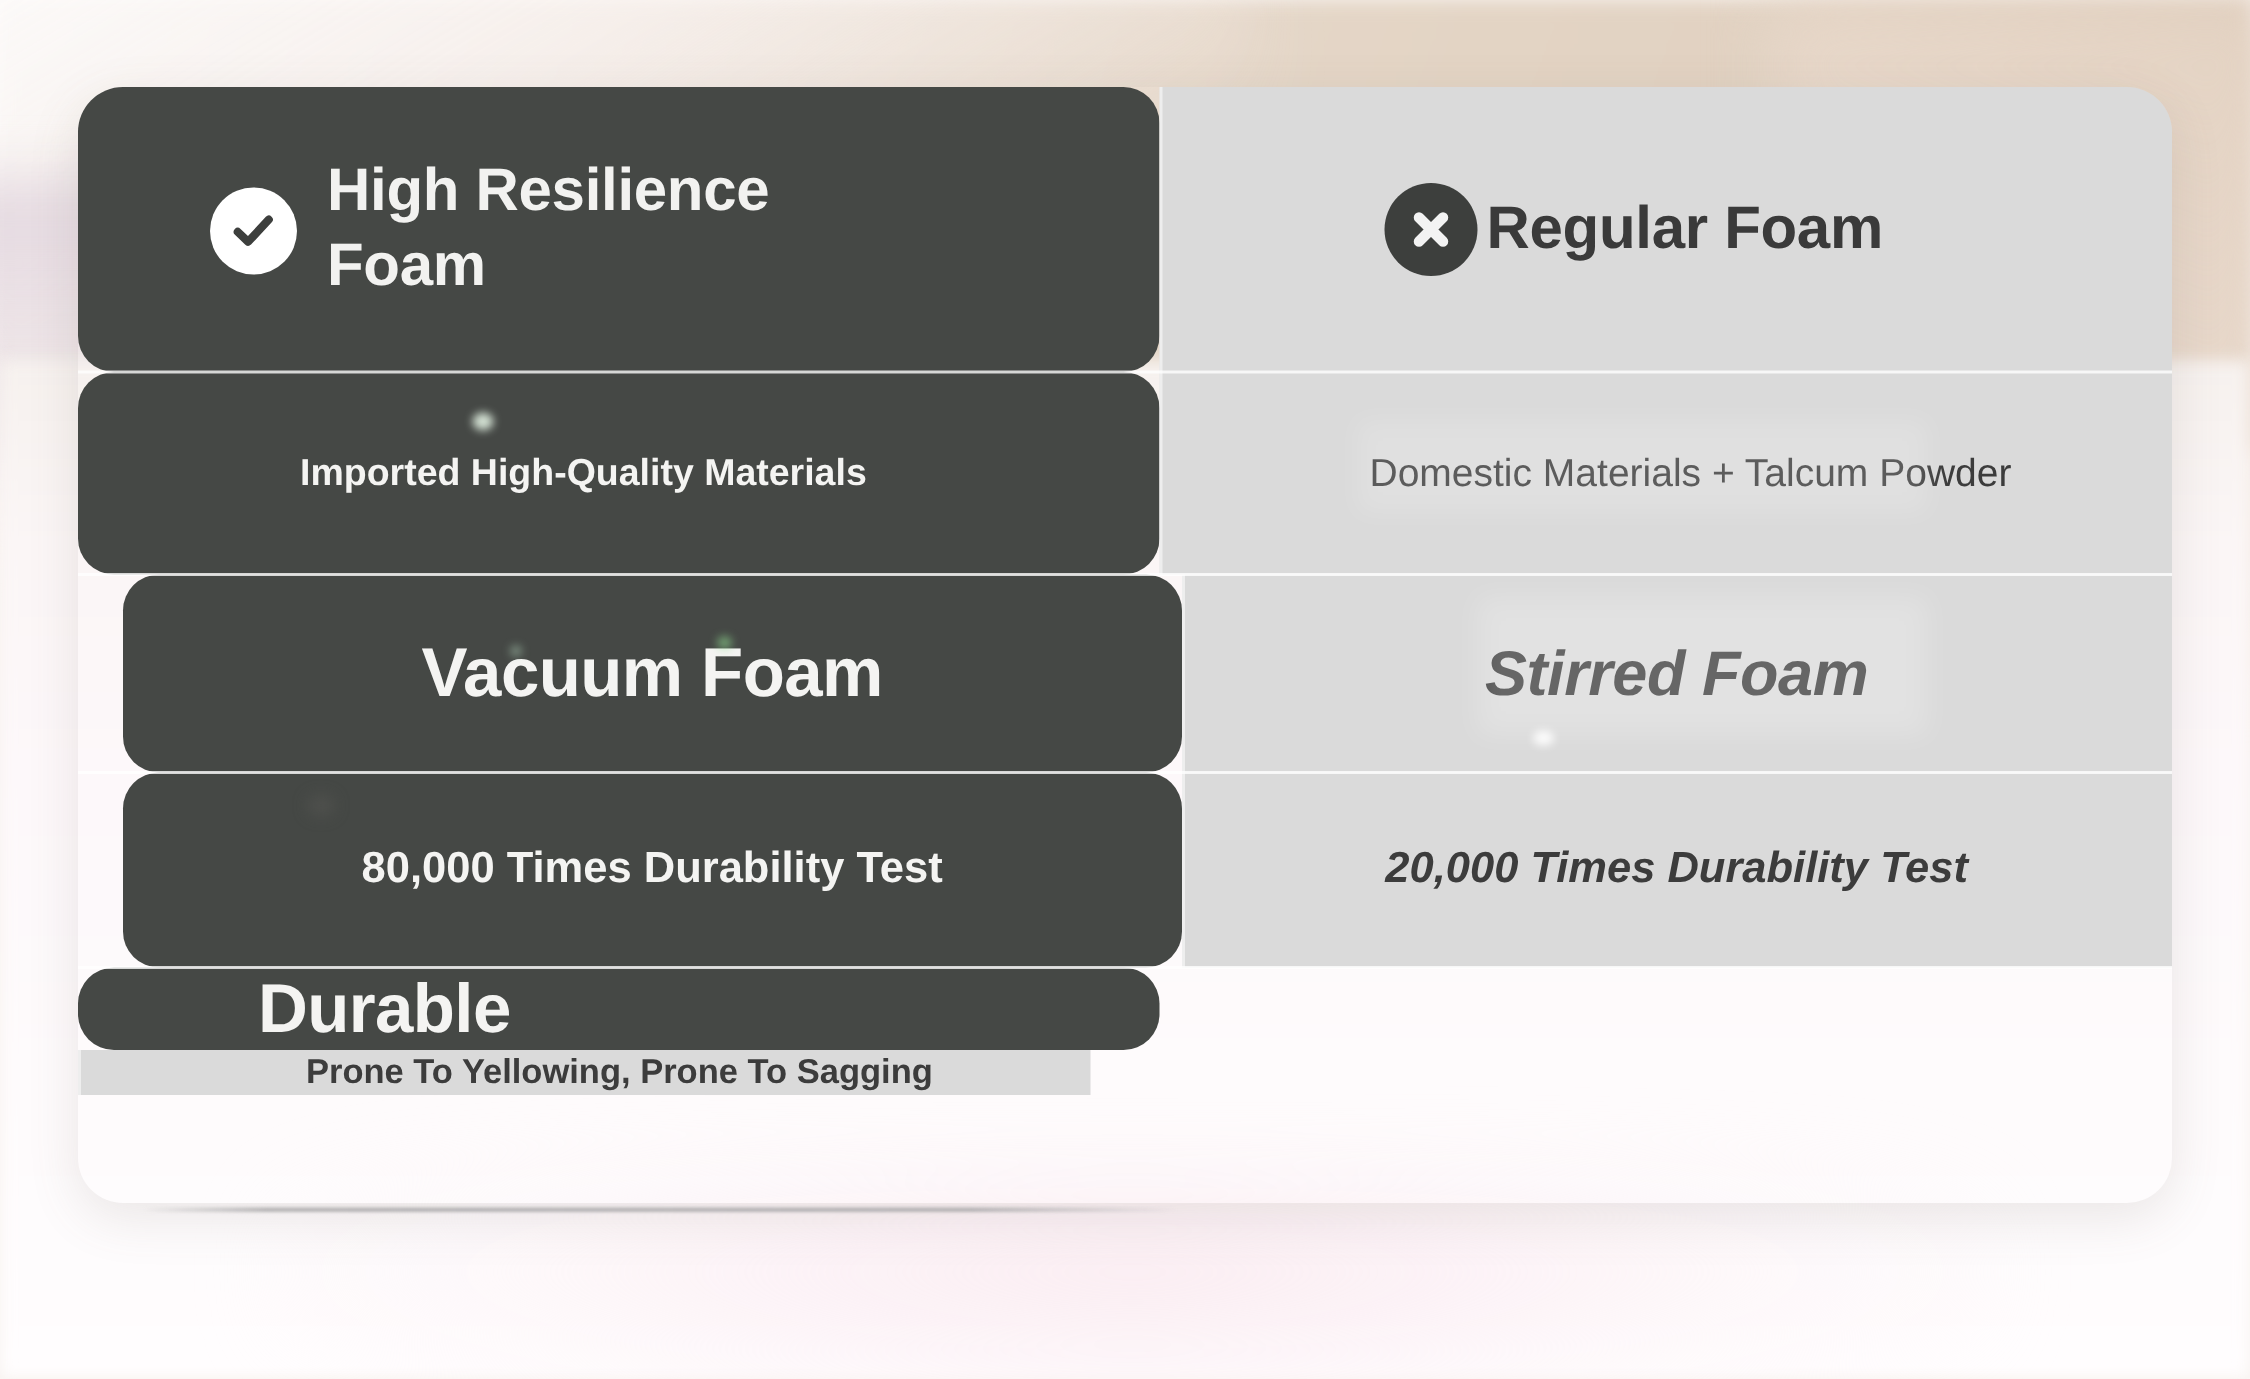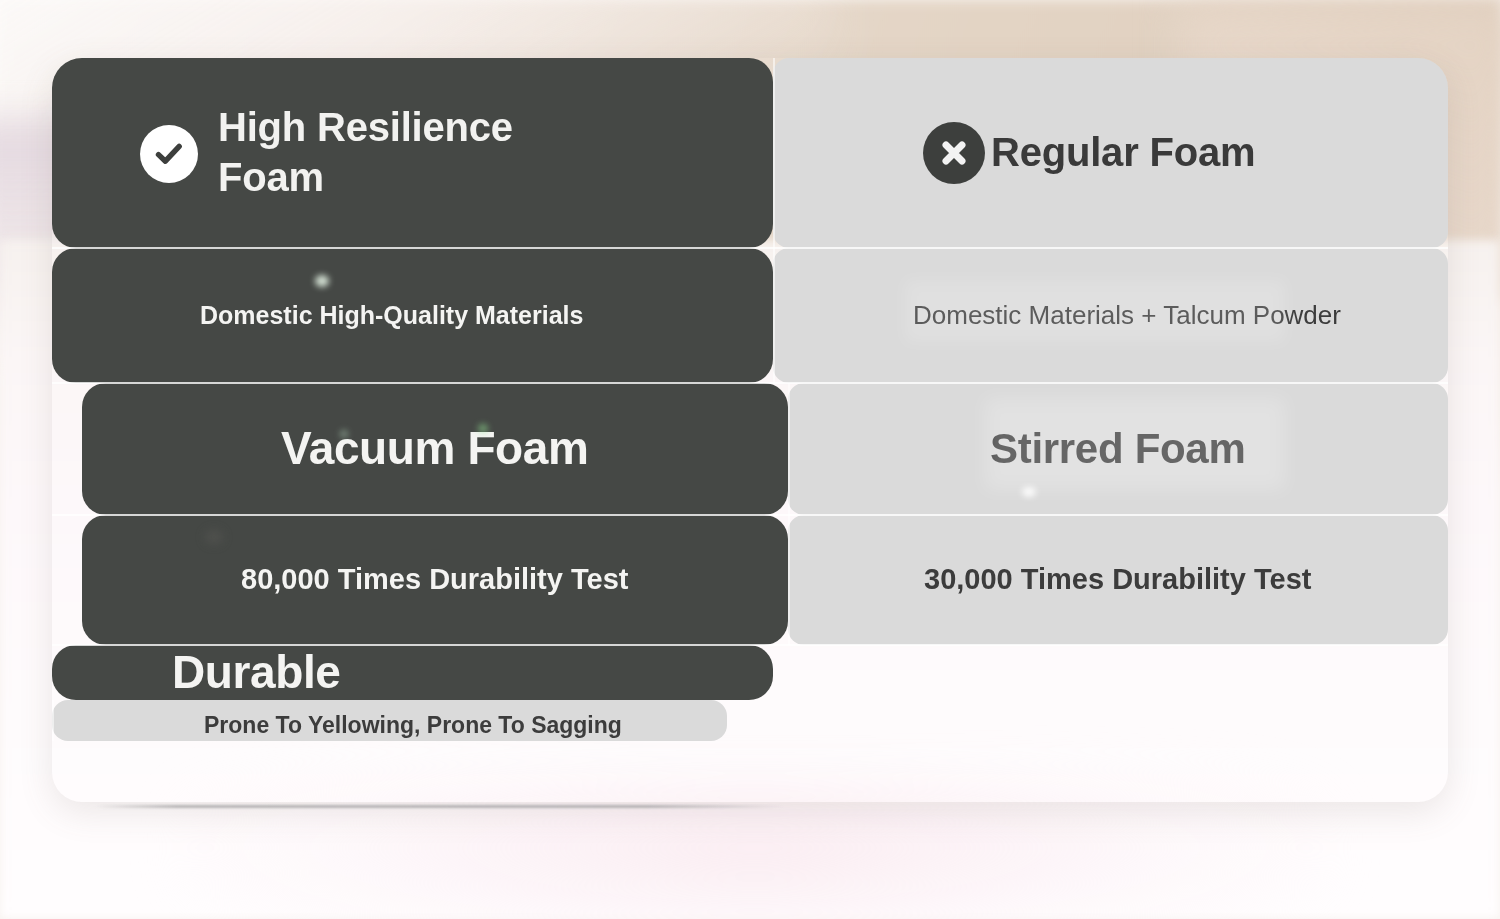--- a/index.html
+++ b/index.html
@@ -106,21 +106,20 @@
   .cell.left {
     width: 721px;
     background: #454845;
     color: #f4f4f2;
     border-radius: 24px;
   }
   .cell.right {
     width: 675px;
     background: #dadada;
     color: #3c3c3c;
-    border-radius: 16px;
   }
   .cell.right::before {
     content: "";
     position: absolute;
     left: 0; top: 0; bottom: 0;
     width: 2px;
     background: rgba(255,255,255,0.55);
   }
 
   
@@ -200,29 +199,28 @@
   .txt-xl {
     font-size: 46px;
     font-weight: bold;
     line-height: 1.2;
     letter-spacing: -0.4px;
   }
   .txt-xs {
     font-size: 23px;
     font-weight: bold;
     line-height: 1.28;
-    margin-top: 11px;
   }
 
   .pad-left-1  { padding-left: 148px; }
   .pad-left-r1 { padding-left: 140px; }
   .pad-left-3  { padding-left: 120px; }
   .pad-left-r4 { padding-left: 152px; }
   .center { align-items: center; text-align: center; margin-left: 30px; }
-  .center-r { align-items: center; text-align: right; }
+  .center-r { align-items: center; text-align: right; font-style: italic; }
 
   
   .speck {
     position: absolute;
     border-radius: 50%;
     pointer-events: none;
     z-index: 4;
   }
   .speck-a { left: 315px; top: 275px; width: 14px; height: 12px;
              background: rgba(235,250,235,0.85); filter: blur(3px); }
@@ -274,42 +272,42 @@
             <path d="M10 10 L26 26 M26 10 L10 26" fill="none" stroke="#f3f3f3" stroke-width="7" stroke-linecap="round"></path>
           </svg>
         </span>
         <span class="header-title right-title">Regular Foam</span>
       </div>
     </div>
   </div>
 
   <div class="row row-1">
     <div class="cell left pad-left-1">
-      <p class="cell-text txt-sm">Domestic High-Quality Materials</p>
+      <p class="cell-text txt-sm">Imported High-Quality Materials</p>
     </div>
     <div class="cell right pad-left-r1">
       <p class="cell-text txt-sm-tight">Domestic Materials + Talcum Powder</p>
     </div>
   </div>
 
   <div class="row row-2">
     <div class="cell left center">
       <p class="cell-text txt-xl">Vacuum Foam</p>
     </div>
     <div class="cell right center-r">
       <p class="cell-text txt-lg">Stirred Foam</p>
     </div>
   </div>
 
   <div class="row row-3">
     <div class="cell left center">
       <p class="cell-text txt-md">80,000 Times Durability Test</p>
     </div>
     <div class="cell right center-r">
-      <p class="cell-text txt-md">30,000 Times Durability Test</p>
+      <p class="cell-text txt-md">20,000 Times Durability Test</p>
     </div>
   </div>
 
   <div class="row row-4">
     <div class="cell left pad-left-3">
       <p class="cell-text txt-xl">Durable</p>
     </div>
     <div class="cell right pad-left-r4">
       <p class="cell-text txt-xs">Prone To Yellowing, Prone To Sagging</p>
     </div>

